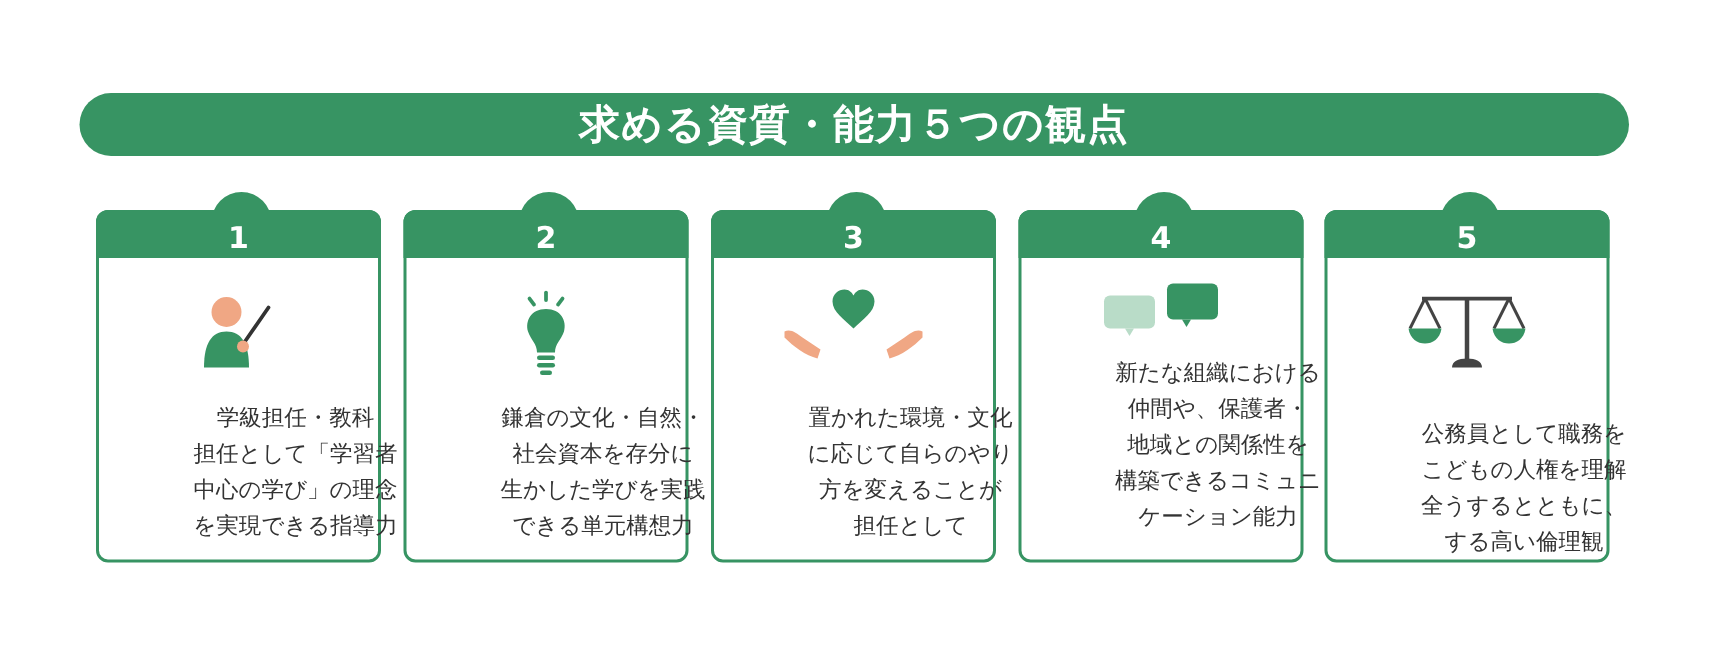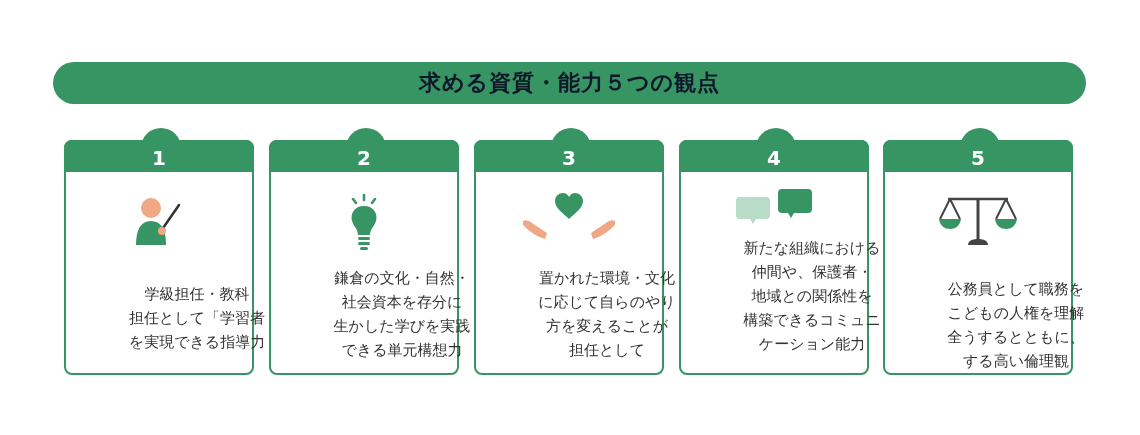--- a/index.html
+++ b/index.html
@@ -1,18 +1,18 @@
 <!DOCTYPE html>
 <html><head>
 <meta charset="utf-8">
 <style>
   html,body{margin:0;padding:0;background:#ffffff;}
   body{width:1140px;height:435px;position:relative;overflow:hidden;font-family:"DejaVu Sans","Liberation Sans",sans-serif;}
   .banner{position:absolute;left:53px;top:62px;width:1033px;height:42px;border-radius:21px;background:#379463;display:flex;align-items:center;justify-content:center;}
-  .banner span{color:#0f172a;font-size:22px;font-weight:bold;letter-spacing:1px;}
+  .banner span{color:#ffffff;font-size:27px;font-weight:bold;letter-spacing:1px;}
   .card{position:absolute;top:140px;width:190px;height:235px;box-sizing:border-box;border:2px solid #379463;border-radius:8px;background:#fff;}
   .card .head{position:absolute;left:-2px;top:-2px;width:190px;height:32px;background:#379463;border-radius:8px 8px 0 0;}
   .card .bump{position:absolute;left:75px;top:-14px;width:40px;height:30px;border-radius:20px 20px 0 0;background:#379463;}
   .card .num{position:absolute;left:0;top:0;width:100%;height:32px;line-height:32px;text-align:center;color:#fff;font-size:20px;font-weight:bold;z-index:2;}
   .card .icon{position:absolute;left:0;top:48px;width:100%;height:62px;display:flex;justify-content:center;align-items:center;}
   .card .text{position:absolute;left:0;width:100%;text-align:center;color:#333;font-size:15px;line-height:24px;padding-left:38px;}
   .line{display:block;white-space:nowrap;}
 </style>
 </head>
 <body>
@@ -26,23 +26,24 @@
   <div class="head"></div>
   <div class="num">1</div>
   <div class="icon">
     <svg width="60" height="60" viewBox="0 0 60 60">
       <circle cx="22" cy="17" r="10" fill="#f0a784"></circle>
       <path d="M7 54 C7 38 12 30 22 30 C32 30 37 38 37 54 Z" fill="#379463"></path>
       <line x1="32" y1="40" x2="50" y2="14" stroke="#333" stroke-width="2.5" stroke-linecap="round"></line>
       <circle cx="33" cy="40" r="4" fill="#f0a784"></circle>
     </svg>
   </div>
-  <div class="text" style="top:140px;">
+  <div class="text" style="top:124px;">
     <span class="line">学級担任・教科</span>
     <span class="line">担任として「学習者</span>
+    <span class="line">中心の学び」の理念</span>
     <span class="line">を実現できる指導力</span>
   </div>
 </div>
 
 <div class="card" style="left:269px;">
   <div class="bump"></div>
   <div class="head"></div>
   <div class="num">2</div>
   <div class="icon">
     <svg width="50" height="60" viewBox="0 0 50 60">

